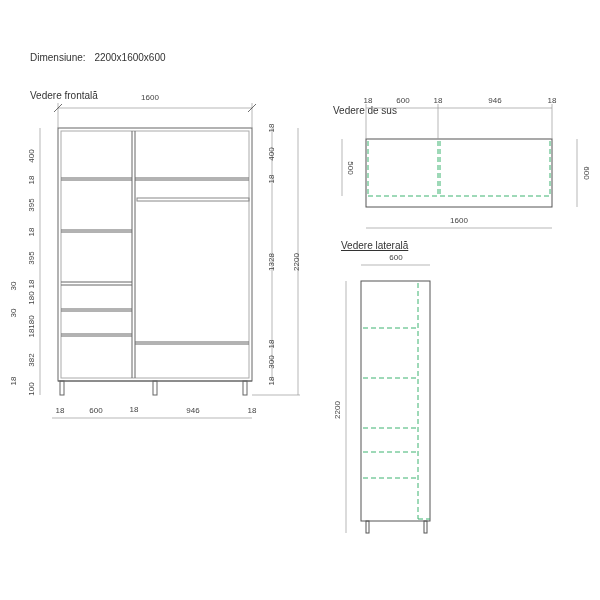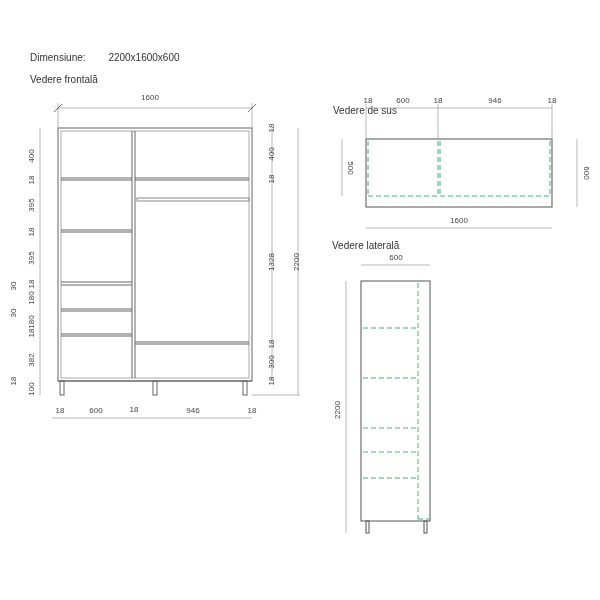--- a/index.html
+++ b/index.html
@@ -7,25 +7,25 @@
          font-family:"Liberation Sans", sans-serif; color:#333; }
   .hdr { position:absolute; font-size:10px; color:#333; }
   svg { position:absolute; left:0; top:0; }
   svg text { font-family:"Liberation Sans", sans-serif; font-size:8px; fill:#444; }
 </style>
 </head>
 <body>
 
 <div class="hdr" style="left:30px;top:52px;">
   <span>Dimensiune:</span>
-  <span style="margin-left:20px">2200x1600x600</span>
+  <span style="margin-left:6px">2200x1600x600</span>
 </div>
-<div class="hdr" style="left:30px;top:74px;">Vedere frontală</div>
+<div class="hdr" style="left:30px;top:90px;">Vedere frontală</div>
 <div class="hdr" style="left:333px;top:73px;margin-top:32px;">Vedere de sus</div>
-<div class="hdr" style="left:332px;top:240px;">Vedere laterală</div>
+<div class="hdr" style="left:341px;top:240px;text-decoration:underline;">Vedere laterală</div>
 
 <svg width="600" height="600" viewBox="0 0 600 600">
 
   <g stroke="#666" fill="none" stroke-width="1">
 
     <rect x="58" y="128" width="194" height="253"></rect>
     <rect x="61" y="131" width="188" height="247" stroke="#aaa"></rect>
 
     <line x1="132" y1="131" x2="132" y2="378"></line>
     <line x1="135" y1="131" x2="135" y2="378"></line>

